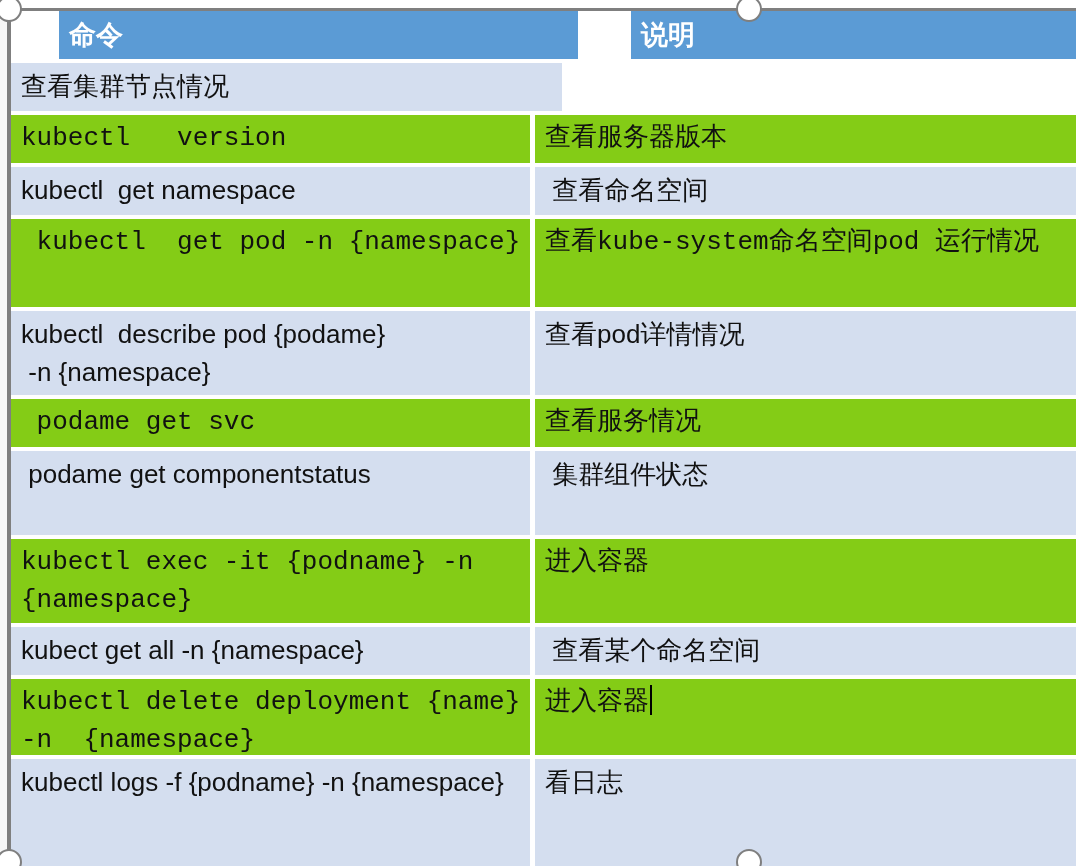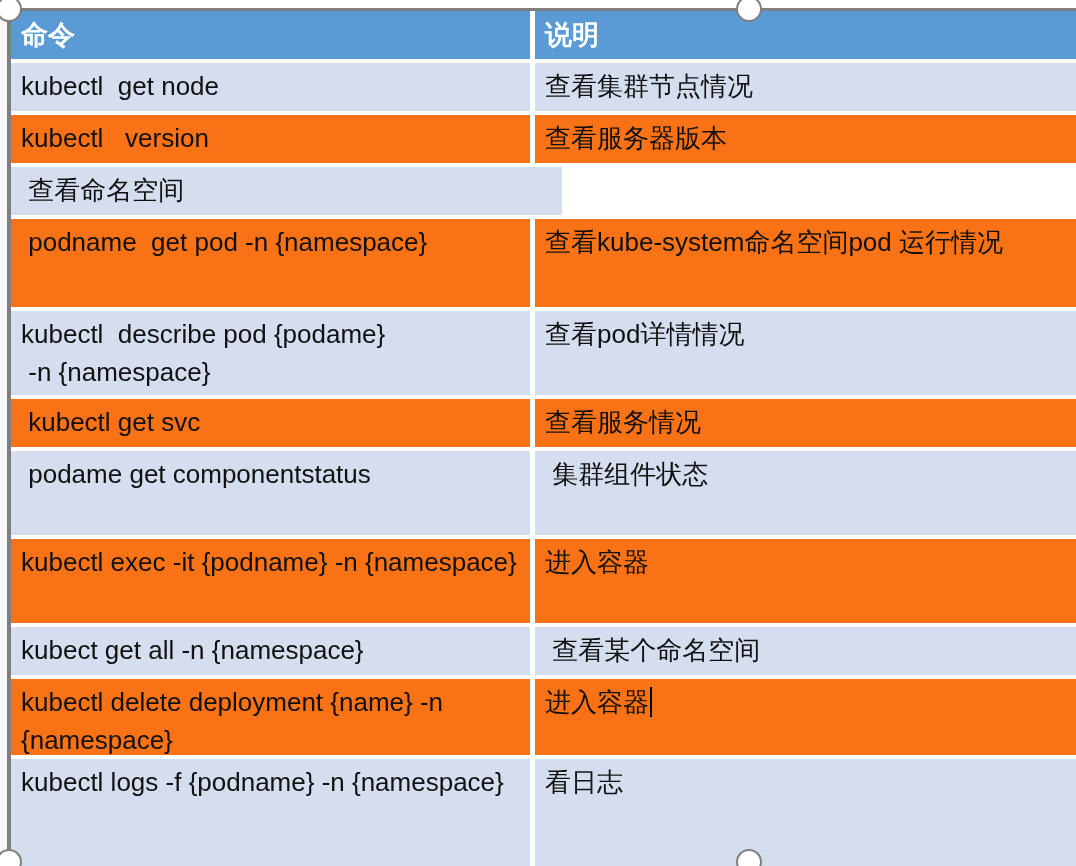--- a/index.html
+++ b/index.html
@@ -32,26 +32,27 @@
   }
   .c1{width:519px;flex:0 0 519px;margin-right:5px;}
   .c2{width:551px;flex:0 0 551px;}
 
   
   .row.header .cell{
     background:#5B9BD5;
     color:#ffffff;
     font-weight:bold;
     font-size:27px;
+    margin-left:48px;
   }
   .row.header{height:48px;}
   .row.header .cell{padding-top:2px;line-height:44px;}
 
   .row.dark .cell{background:#D4DEEF;}
-  .row.light .cell{background:#f97316;}
+  .row.light .cell{background:#84cc16;font-family:Liberation Mono, monospace;}
 
   
   .row + .row{margin-top:4px;}
 
   
   .caret{
     display:inline-block;
     width:2px;height:30px;
     background:#000;
     vertical-align:-6px;
@@ -81,41 +82,41 @@
 
   <div class="sel-border-top"></div>
   <div class="sel-border-left"></div>
 
   <div class="tbl" id="table-root">
       <div class="row header">
         <div class="cell c1">命令</div>
         <div class="cell c2">说明</div>
       </div>
       <div class="row dark" style="height: 48px;">
-        <div class="cell c1">kubectl  get node</div>
         <div class="cell c2">查看集群节点情况</div>
       </div>
       <div class="row light" style="height: 48px;">
         <div class="cell c1">kubectl   version</div>
         <div class="cell c2">查看服务器版本</div>
       </div>
       <div class="row dark" style="height: 48px;">
+        <div class="cell c1">kubectl  get namespace</div>
         <div class="cell c2"> 查看命名空间</div>
       </div>
       <div class="row light" style="height: 88px;">
-        <div class="cell c1"> podname  get pod -n {namespace}</div>
+        <div class="cell c1"> kubectl  get pod -n {namespace}</div>
         <div class="cell c2">查看kube-system命名空间pod 运行情况</div>
       </div>
       <div class="row dark" style="height: 84px;">
         <div class="cell c1">kubectl  describe pod {podame}
  -n {namespace}</div>
         <div class="cell c2">查看pod详情情况</div>
       </div>
       <div class="row light" style="height: 48px;">
-        <div class="cell c1"> kubectl get svc</div>
+        <div class="cell c1"> podame get svc</div>
         <div class="cell c2">查看服务情况</div>
       </div>
       <div class="row dark" style="height: 84px;">
         <div class="cell c1"> podame get componentstatus</div>
         <div class="cell c2"> 集群组件状态</div>
       </div>
       <div class="row light" style="height: 84px;">
         <div class="cell c1">kubectl exec -it {podname} -n {namespace}</div>
         <div class="cell c2">进入容器</div>
       </div>

